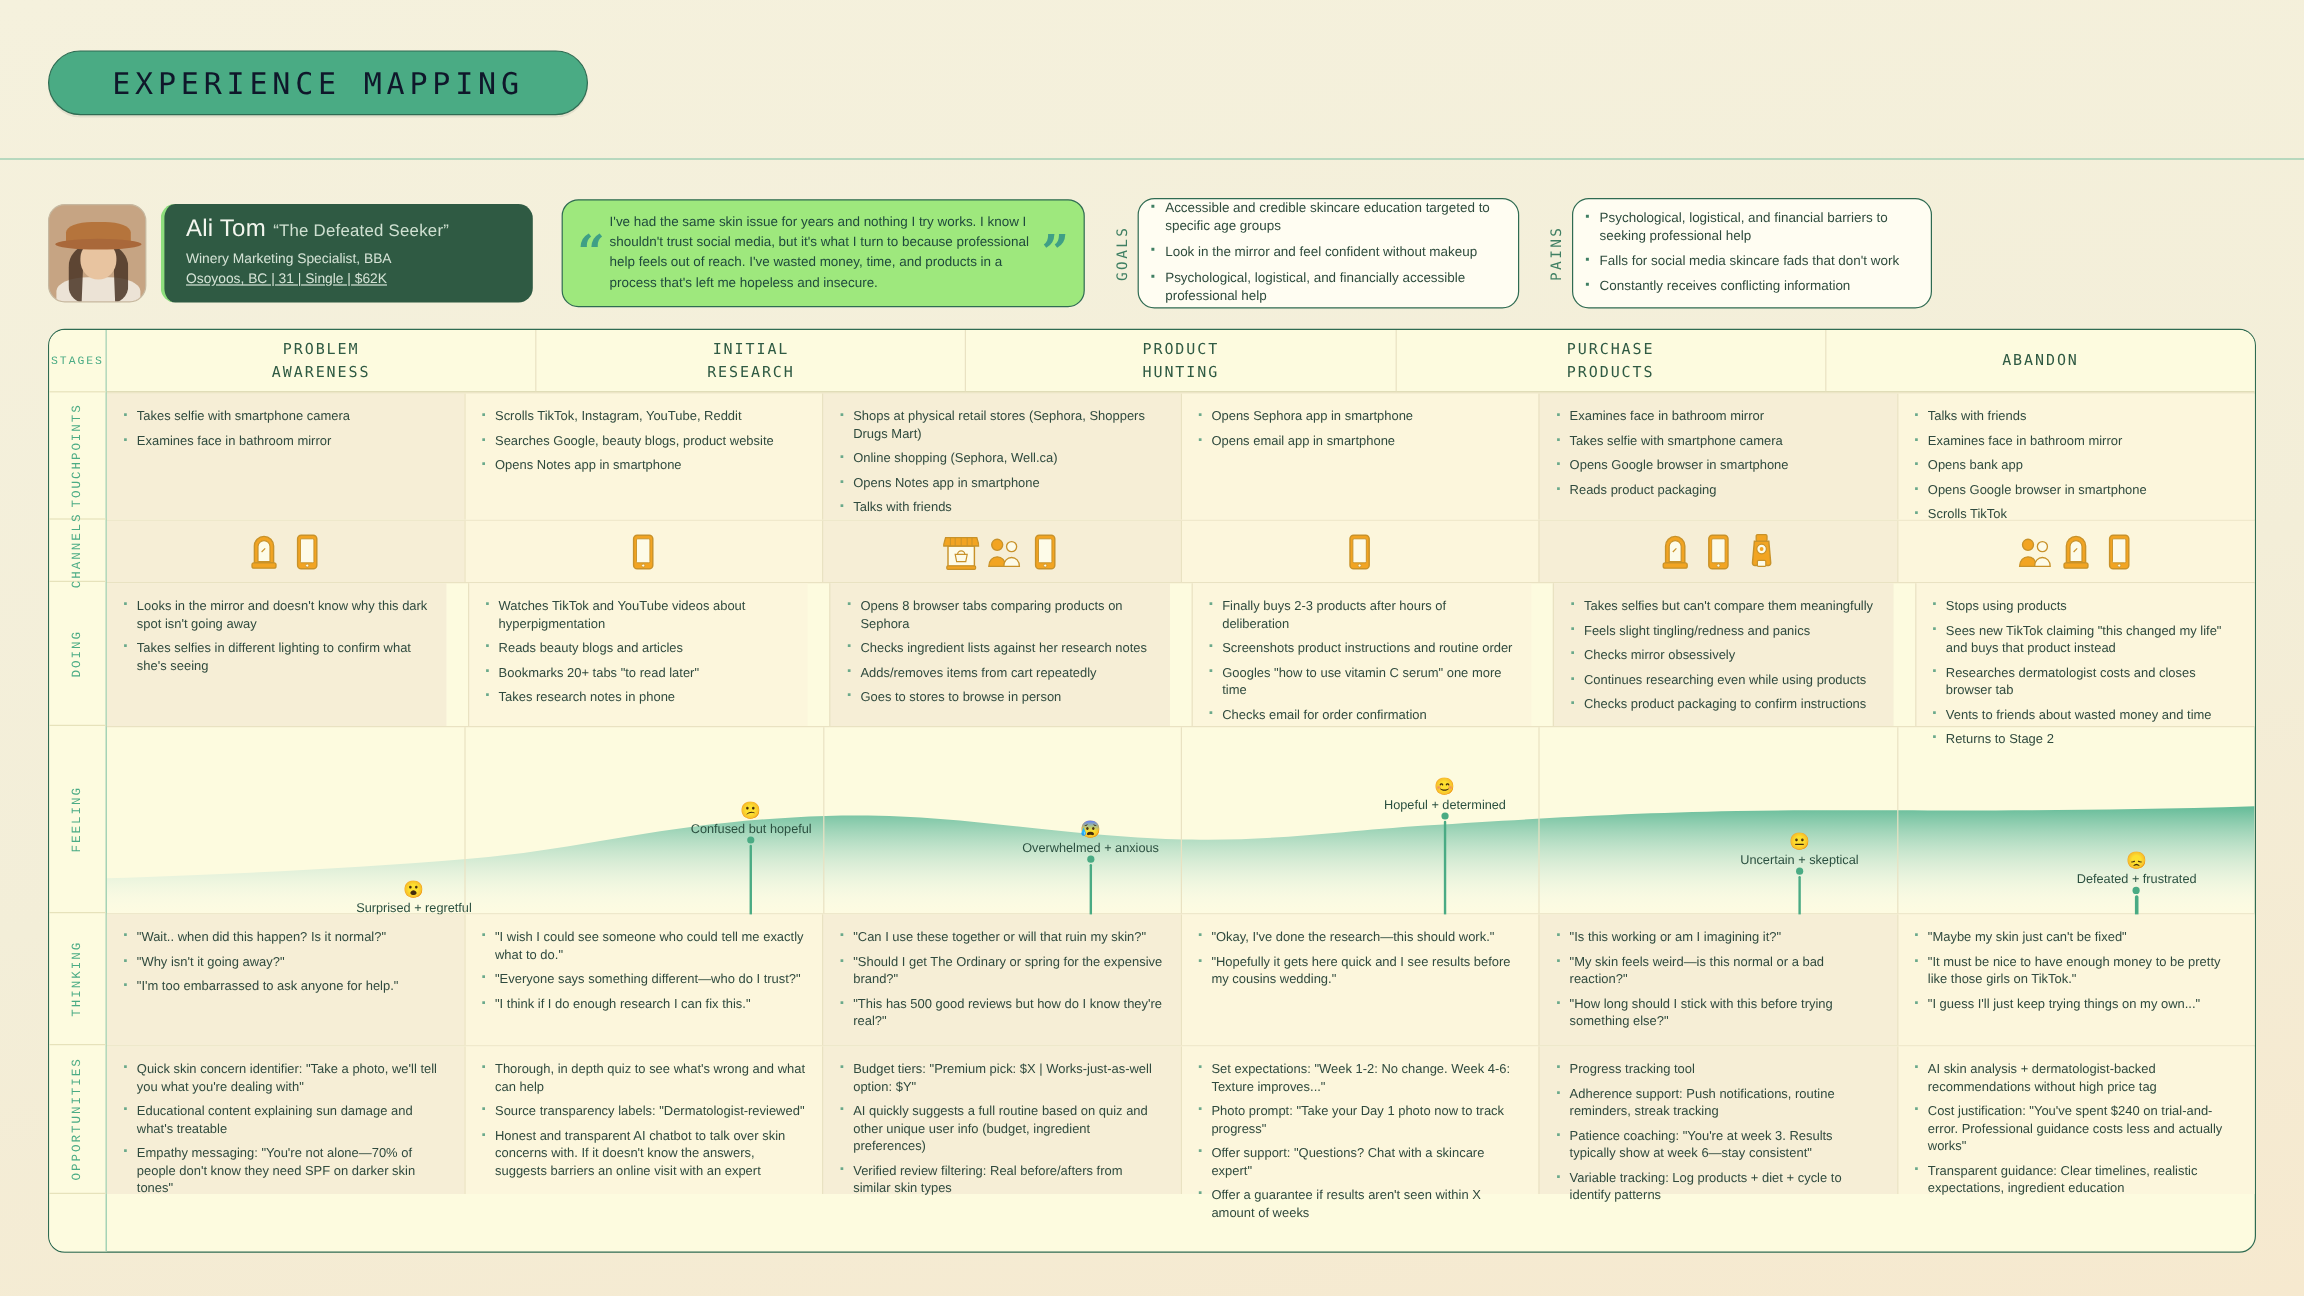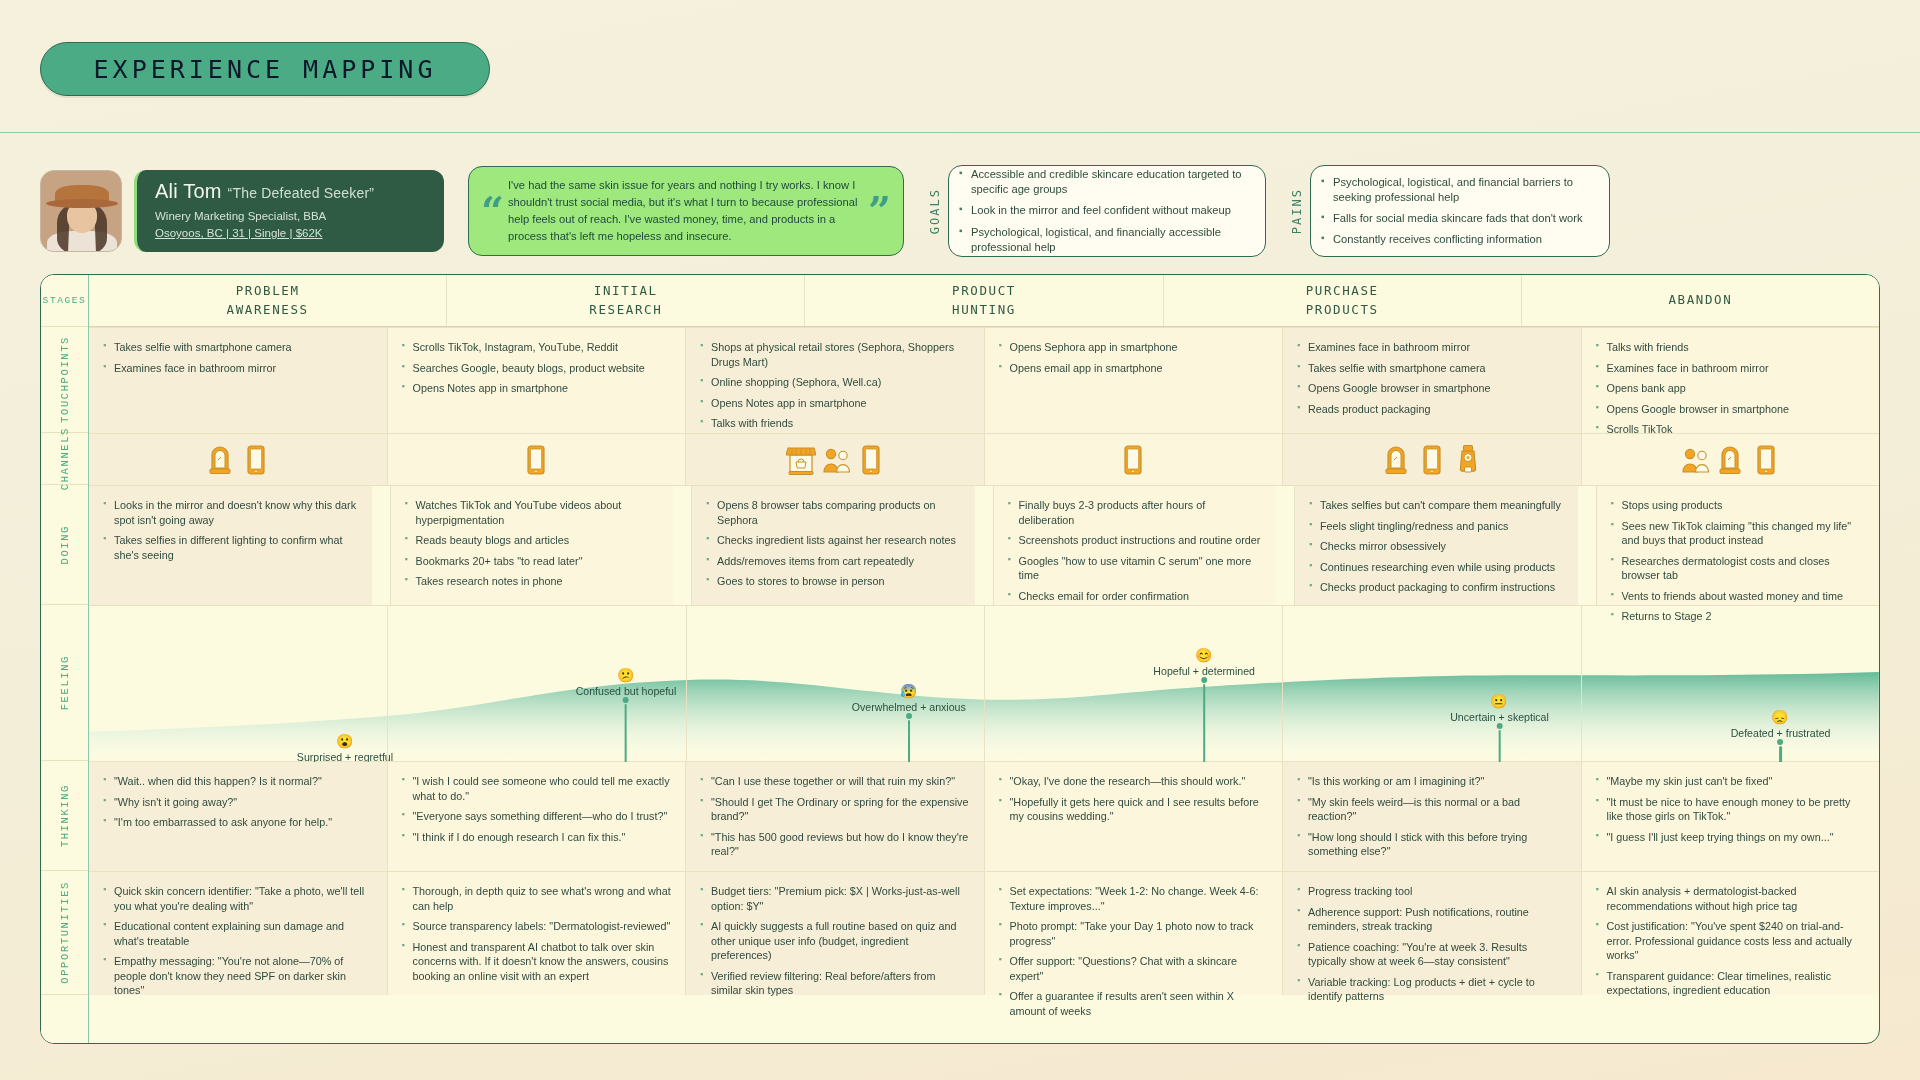--- a/index.html
+++ b/index.html
@@ -612,21 +612,21 @@
           <ul class="bl">
             <li>Quick skin concern identifier: "Take a photo, we'll tell you what you're dealing with"</li>
             <li>Educational content explaining sun damage and what's treatable</li>
             <li>Empathy messaging: "You're not alone—70% of people don't know they need SPF on darker skin tones"</li>
           </ul>
         </div>
         <div class="cell alt-b">
           <ul class="bl">
             <li>Thorough, in depth quiz to see what's wrong and what can help</li>
             <li>Source transparency labels: "Dermatologist-reviewed"</li>
-            <li>Honest and transparent AI chatbot to talk over skin concerns with. If it doesn't know the answers, cousins booking an online visit with an expert</li>
+            <li>Honest and transparent AI chatbot to talk over skin concerns with. If it doesn't know the answers, suggests barriers an online visit with an expert</li>
           </ul>
         </div>
         <div class="cell alt-a">
           <ul class="bl">
             <li>Budget tiers: "Premium pick: $X | Works-just-as-well option: $Y"</li>
             <li>AI quickly suggests a full routine based on quiz and other unique user info (budget, ingredient preferences)</li>
             <li>Verified review filtering: Real before/afters from similar skin types</li>
           </ul>
         </div>
         <div class="cell alt-b">

